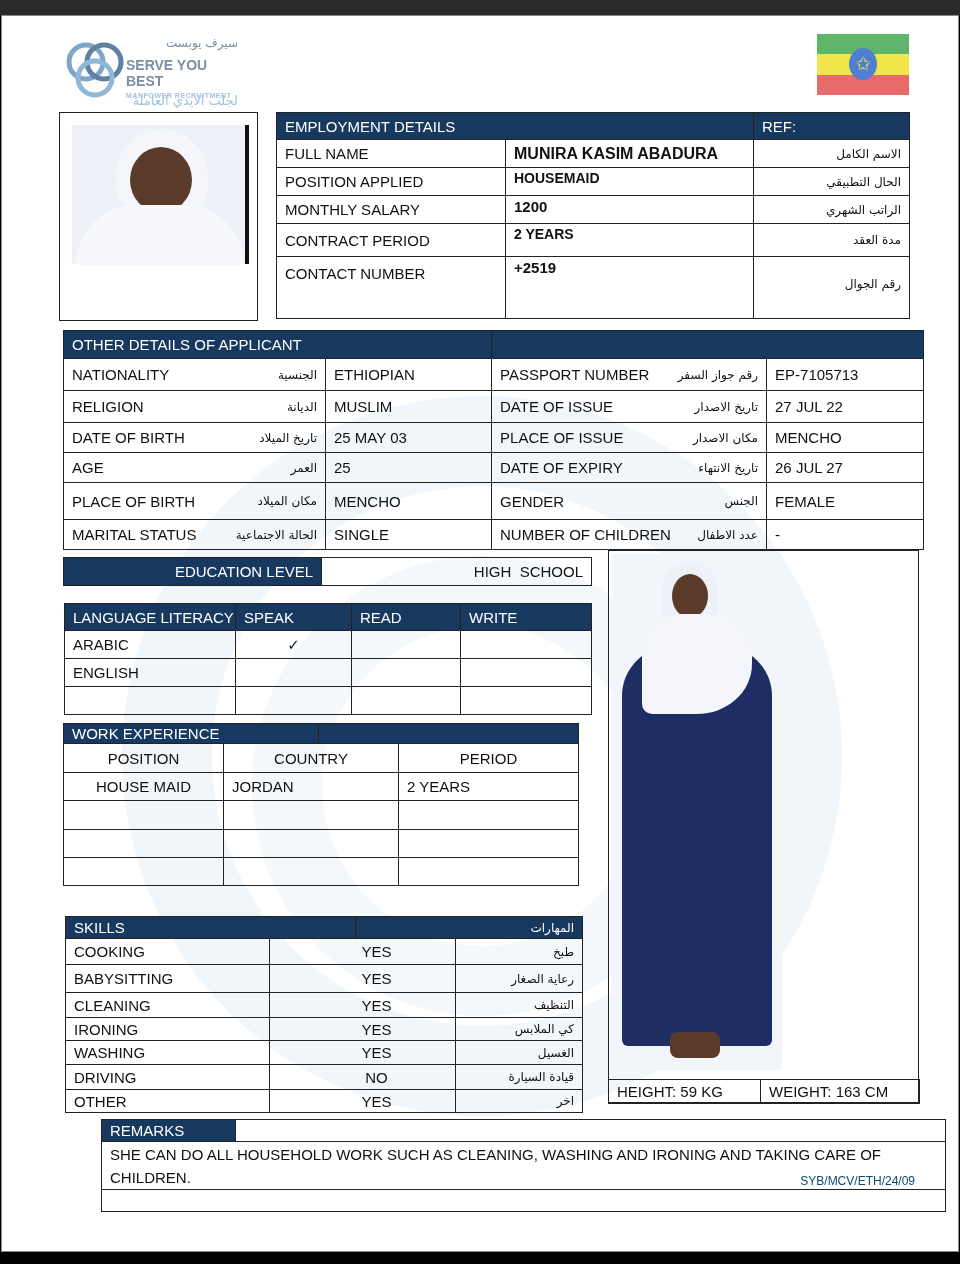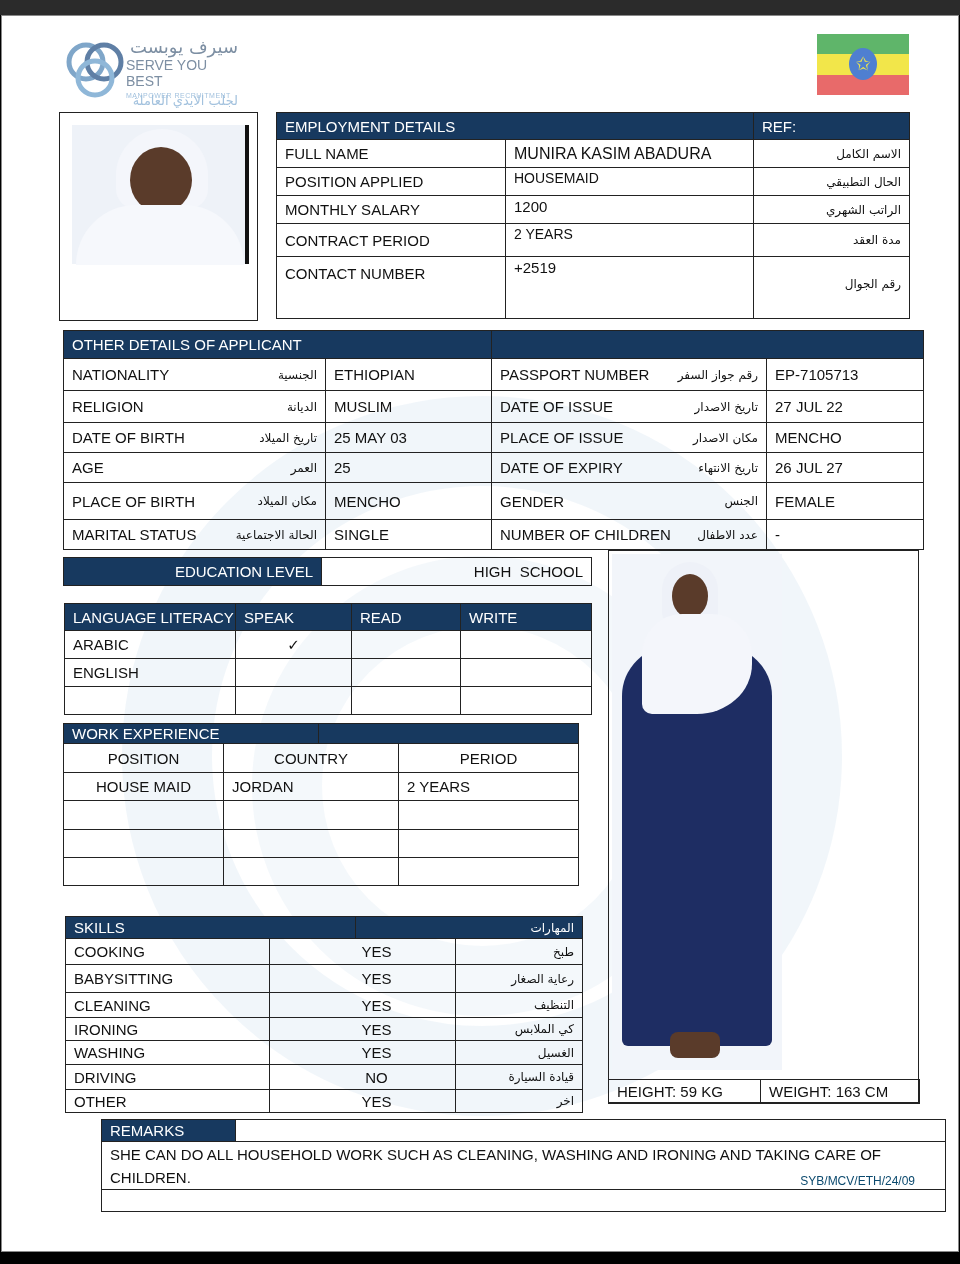--- a/index.html
+++ b/index.html
@@ -5,41 +5,41 @@
   * { box-sizing: border-box; margin: 0; padding: 0; }
   html, body { width: 960px; height: 1264px; background: #000; overflow: hidden; }
   body { font-family: "Liberation Sans", "DejaVu Sans", sans-serif; color: #111; position: relative; }
   .topbar { position: absolute; left: 0; top: 0; width: 960px; height: 15px; background: #2b2b2b; }
   .page { position: absolute; left: 1px; top: 15px; width: 958px; height: 1237px; background: #fff; border: 1px solid #888; overflow: hidden; }
   .abs { position: absolute; }
   table { border-collapse: collapse; position: absolute; table-layout: fixed; }
   td { border: 1.5px solid #222; font-size: 15px; padding: 0 8px; white-space: nowrap; overflow: hidden; vertical-align: middle; }
   td.hd { background: #17395f; color: #fff; font-size: 15px; }
   .ar { direction: rtl; text-align: right; font-family: "DejaVu Sans", sans-serif; font-size: 12px; }
-  .b { font-weight: normal; }
+  .b { font-weight: bold; }
   .c { text-align: center; }
   .watermark { position: absolute; left: 120px; top: 380px; width: 720px; height: 720px; border-radius: 50%; border: 90px solid rgba(120,170,210,0.10); }
   .watermark2 { position: absolute; left: 250px; top: 540px; width: 460px; height: 460px; border-radius: 50%; border: 70px solid rgba(120,170,210,0.08); }
 </style>
 </head>
 <body>
 
 <div class="topbar"></div>
 
 <div class="page">
   <div class="watermark"></div>
   <div class="watermark2"></div>
 
   <div class="abs" style="left:62px;top:20px;width:180px;height:70px;">
     <svg class="abs" style="left:0;top:0" width="62" height="66" viewBox="0 0 62 66">
       <circle cx="22" cy="26" r="17" fill="none" stroke="#7fa6c9" stroke-width="5"></circle>
       <circle cx="40" cy="26" r="17" fill="none" stroke="#5f7fa5" stroke-width="5"></circle>
       <circle cx="31" cy="42" r="17" fill="none" stroke="#8fb7d8" stroke-width="5"></circle>
     </svg>
-    <div class="abs ar" style="left:62px;top:0;width:112px;font-size:18px;color:#7d8fa3;">سيرف يوبست</div>
+    <div class="abs ar" style="left:62px;top:0;width:112px;font-size:12px;color:#7d8fa3;">سيرف يوبست</div>
     <div class="abs b" style="left:62px;top:21px;font-size:14px;color:#7d8fa3;">SERVE YOU BEST</div>
     <div class="abs ar" style="left:62px;top:37px;width:112px;font-size:13px;color:#a3c2de;margin-top:20px;">لجلب الايدي العاملة</div>
     <div class="abs b" style="left:62px;top:56px;font-size:7px;color:#a3c2de;letter-spacing:0.5px;">MANPOWER RECRUITMENT</div>
   </div>
 
   <div class="abs" style="left:815px;top:18px;width:92px;height:61px;">
     <div style="height:20px;background:#5fb56a;"></div>
     <div style="height:21px;background:#f2e64a;"></div>
     <div style="height:20px;background:#e86a6a;"></div>
     <div class="abs" style="left:32px;top:14px;width:28px;height:32px;border-radius:50%;background:#4f7fd1;color:#f2e64a;font-size:18px;line-height:32px;text-align:center;">✩</div>

